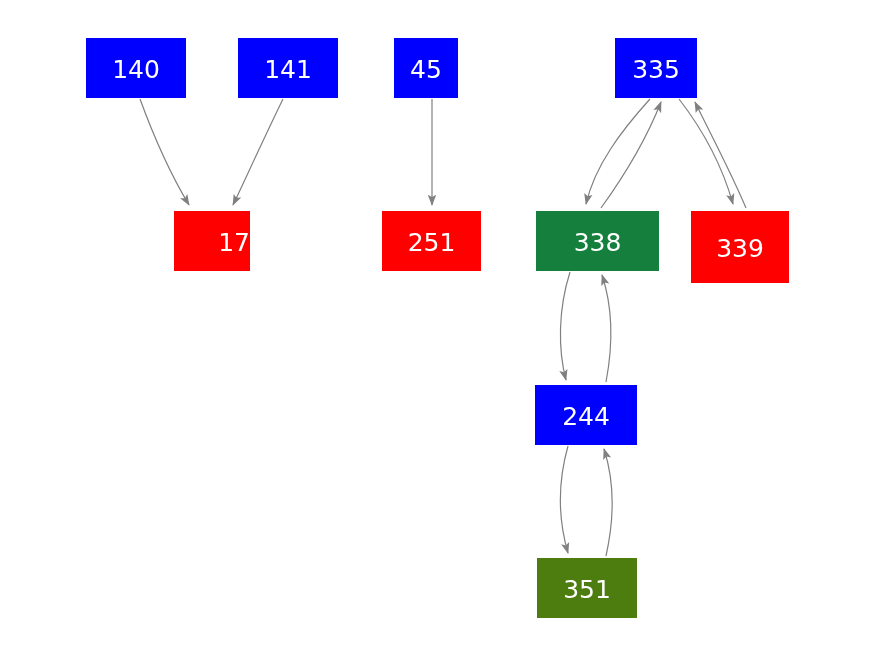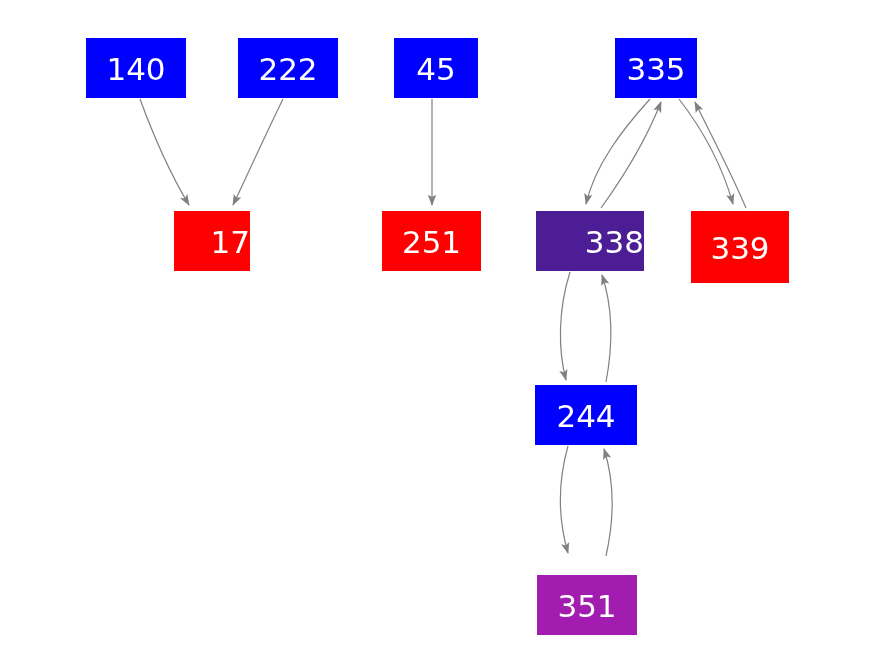--- a/index.html
+++ b/index.html
@@ -26,21 +26,21 @@
     height: 656px;
     pointer-events: none;
   }
   .node {
     position: absolute;
     box-sizing: border-box;
     display: flex;
     align-items: center;
     justify-content: center;
     color: #ffffff;
-    font-size: 31px;
+    font-size: 25px;
     line-height: 1;
     letter-spacing: 0px;
     user-select: none;
   }
   .node-label {
     display: block;
     transform: translateY(1px);
   }
 </style>
 </head>
@@ -67,41 +67,41 @@
         <path d="M 568,446 C 557,485 559,522 568,553" fill="none" stroke="#808080" stroke-width="1.2" marker-end="url(#arrowhead)"></path>
         <path d="M 606,556 C 614,520 615,483 604,449" fill="none" stroke="#808080" stroke-width="1.2" marker-end="url(#arrowhead)"></path>
       </g>
   </svg>
 
   <div id="nodes-group">
       <div class="node" style="left: 86px; top: 38px; width: 100px; height: 60px; background: rgb(0, 0, 255); color: rgb(255, 255, 255);">
         <span class="node-label">140</span>
       </div>
       <div class="node" style="left: 238px; top: 38px; width: 100px; height: 60px; background: rgb(0, 0, 255); color: rgb(255, 255, 255);">
-        <span class="node-label">222</span>
+        <span class="node-label">141</span>
       </div>
-      <div class="node" style="left: 394px; top: 38px; width: 84px; height: 60px; background: rgb(0, 0, 255); color: rgb(255, 255, 255);">
+      <div class="node" style="left: 394px; top: 38px; width: 64px; height: 60px; background: rgb(0, 0, 255); color: rgb(255, 255, 255);">
         <span class="node-label">45</span>
       </div>
       <div class="node" style="left: 615px; top: 38px; width: 82px; height: 60px; background: rgb(0, 0, 255); color: rgb(255, 255, 255);">
         <span class="node-label">335</span>
       </div>
       <div class="node" style="left: 174px; top: 211px; width: 76px; height: 60px; background: rgb(255, 0, 0); color: rgb(255, 255, 255); justify-content: flex-end;">
         <span class="node-label">17</span>
       </div>
       <div class="node" style="left: 382px; top: 211px; width: 99px; height: 60px; background: rgb(255, 0, 0); color: rgb(255, 255, 255);">
         <span class="node-label">251</span>
       </div>
-      <div class="node" style="left: 536px; top: 211px; width: 108px; height: 60px; background: #4c1d95; color: rgb(255, 255, 255); justify-content: flex-end;">
+      <div class="node" style="left: 536px; top: 211px; width: 123px; height: 60px; background: #15803d; color: rgb(255, 255, 255);">
         <span class="node-label">338</span>
       </div>
       <div class="node" style="left: 691px; top: 211px; width: 98px; height: 72px; background: rgb(255, 0, 0); color: rgb(255, 255, 255);">
         <span class="node-label">339</span>
       </div>
       <div class="node" style="left: 535px; top: 385px; width: 102px; height: 60px; background: rgb(0, 0, 255); color: rgb(255, 255, 255);">
         <span class="node-label">244</span>
       </div>
-      <div class="node" style="left: 537px; top: 558px; width: 100px; height: 60px; background: #a21caf; color: rgb(255, 255, 255); margin-top: 17px;">
+      <div class="node" style="left: 537px; top: 558px; width: 100px; height: 60px; background: #4d7c0f; color: rgb(255, 255, 255);">
         <span class="node-label">351</span>
       </div>
     </div>
 
 </div>
 
 </body></html>

